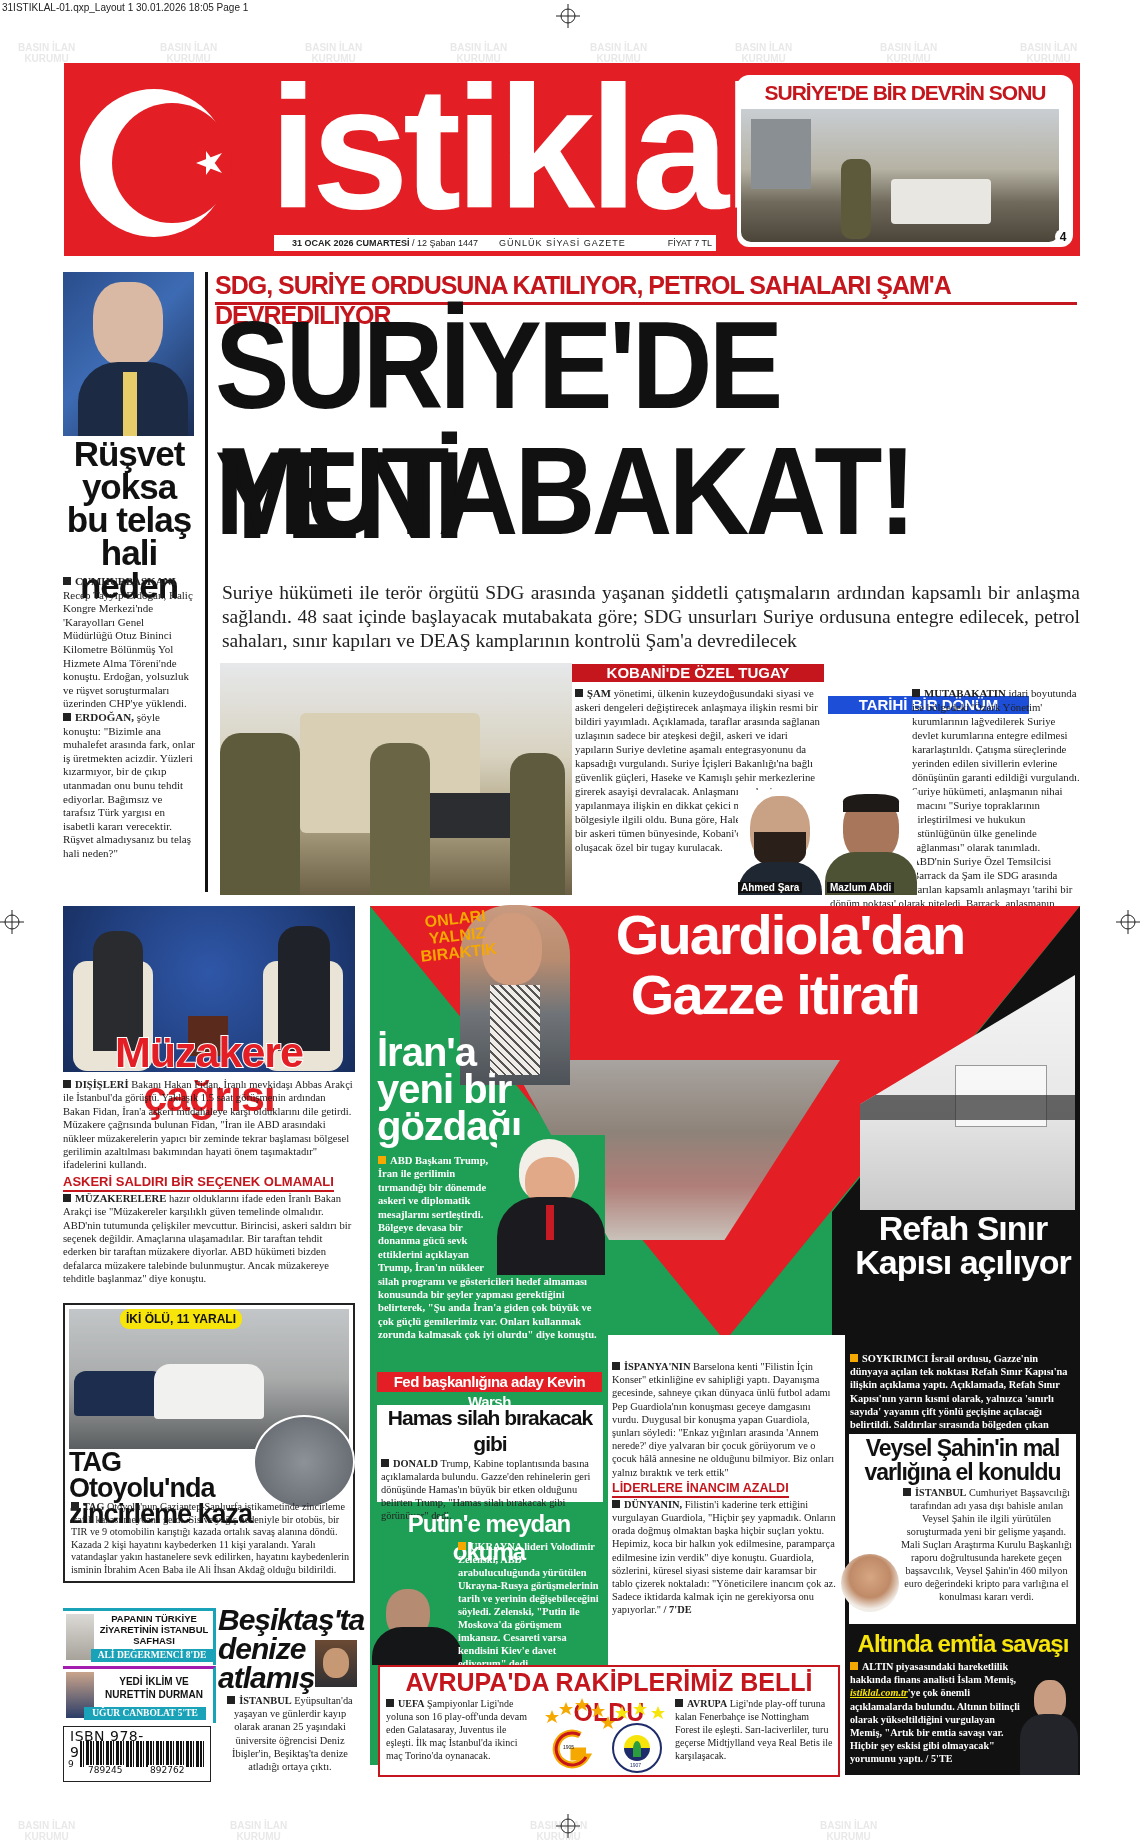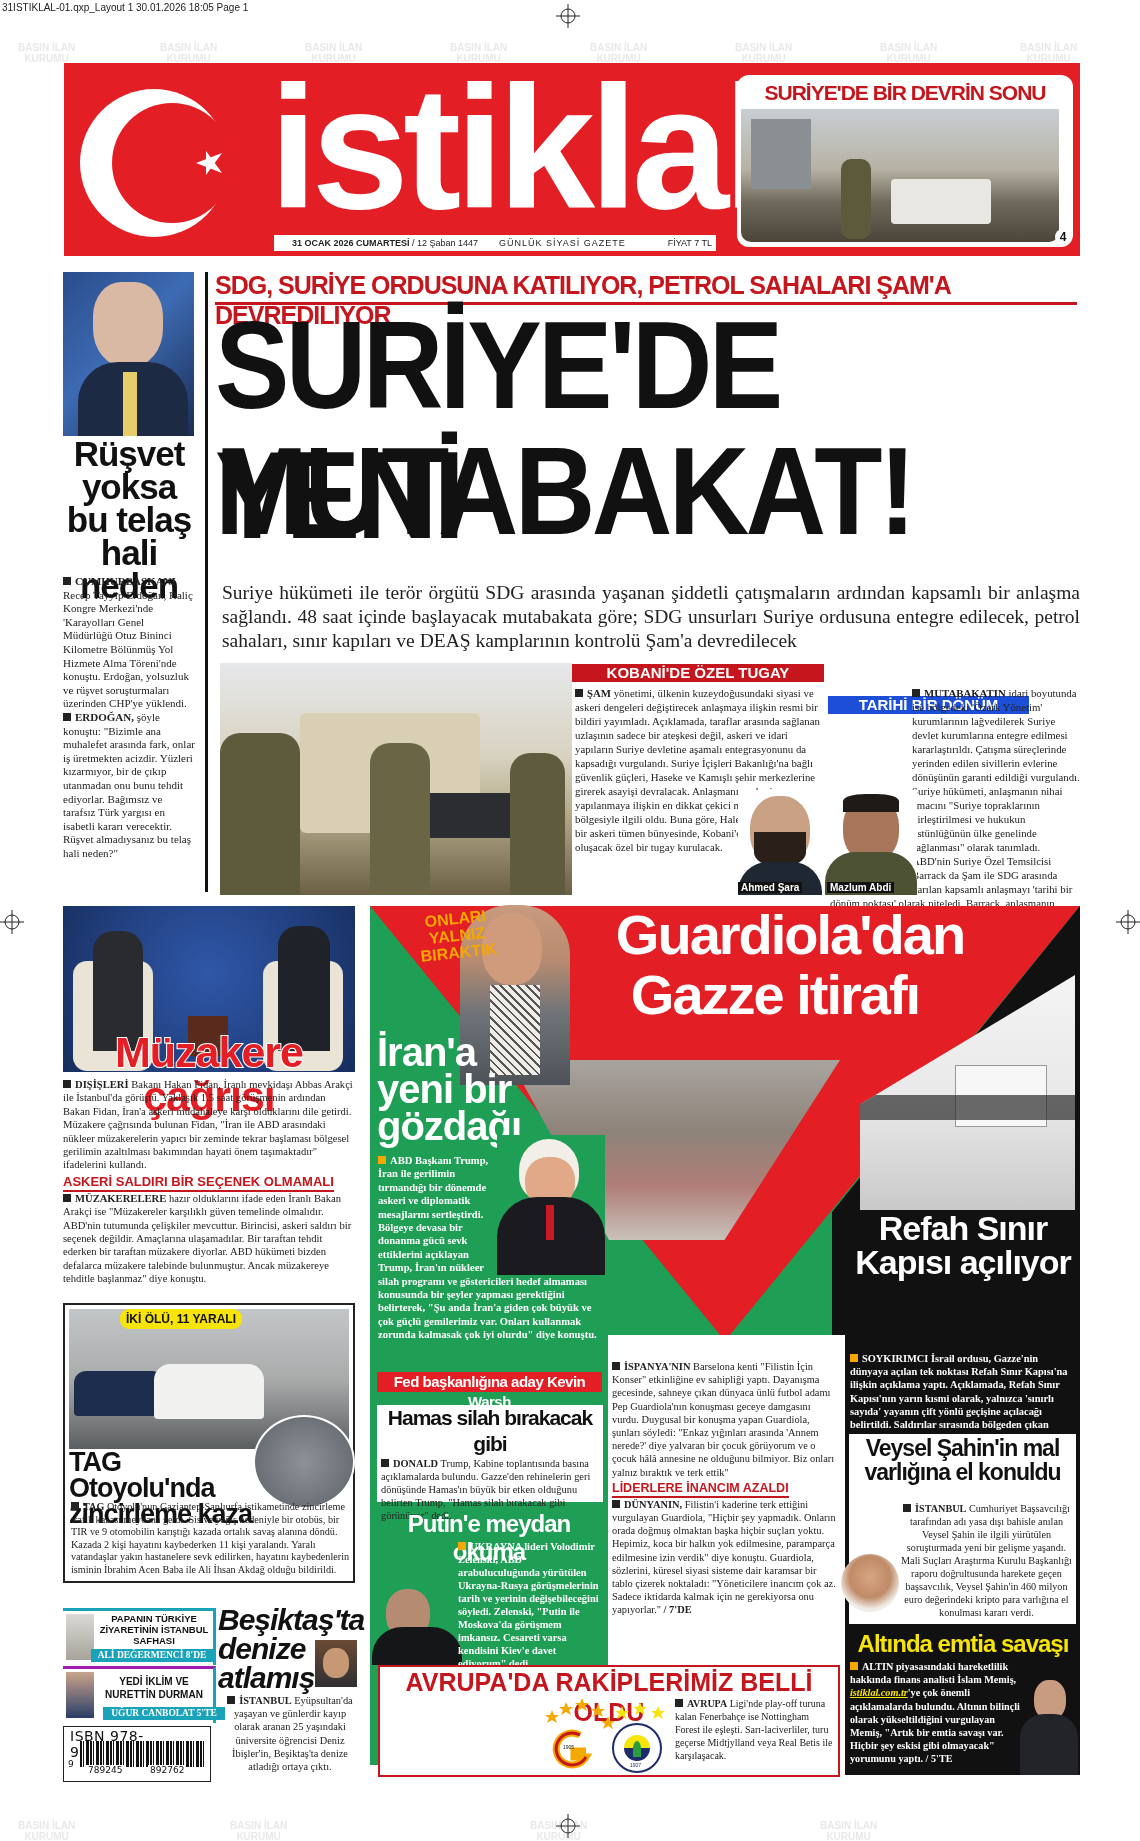--- a/index.html
+++ b/index.html
@@ -154,21 +154,21 @@
 </div>
 
 <div class="abs" style="left:63px;top:1608px;width:150px;height:54px;border-top:3px solid #1aa3b8;border-right:3px solid #1aa3b8;">
   <div class="abs" style="left:3px;top:3px;width:28px;height:46px;background:linear-gradient(180deg,#dcdad6,#a7a39b);"></div>
   <div class="abs cond" style="left:34px;top:2px;width:114px;text-align:center;font-size:9.5px;line-height:11px;letter-spacing:0;">PAPANIN TÜRKİYE ZİYARETİNİN İSTANBUL SAFHASI</div>
   <div class="abs cond" style="left:28px;top:38px;width:122px;height:13px;background:#1aa3b8;color:#fff;font-family:'Liberation Serif',serif;font-size:9.5px;line-height:13px;text-align:center;letter-spacing:0;">ALİ DEĞERMENCİ 8'DE</div>
 </div>
 <div class="abs" style="left:63px;top:1666px;width:150px;height:54px;border-top:3px solid #a21caf;border-right:3px solid #1aa3b8;">
   <div class="abs" style="left:3px;top:3px;width:28px;height:46px;background:linear-gradient(180deg,#c9a48b,#2c3d68);"></div>
   <div class="abs cond" style="left:34px;top:6px;width:114px;text-align:center;font-size:10px;line-height:13px;letter-spacing:0;">YEDİ İKLİM VE NURETTİN DURMAN</div>
-  <div class="abs cond" style="left:40px;top:38px;width:122px;height:13px;background:#1aa3b8;color:#fff;font-family:'Liberation Serif',serif;font-size:9.5px;line-height:13px;text-align:center;letter-spacing:0;">UĞUR CANBOLAT 5'TE</div>
+  <div class="abs cond" style="left:21px;top:38px;width:122px;height:13px;background:#1aa3b8;color:#fff;font-family:'Liberation Serif',serif;font-size:9.5px;line-height:13px;text-align:center;letter-spacing:0;">UĞUR CANBOLAT 5'TE</div>
 </div>
 
 <div class="abs" style="left:63px;top:1726px;width:146px;height:54px;border:1px solid #222;background:#fff;">
   <div class="abs" style="left:6px;top:1px;font-family:'DejaVu Sans',sans-serif;font-size:14px;letter-spacing:0.5px;">ISBN 978-924589276-2</div>
   <div class="abs" style="left:4px;top:32px;font-family:'DejaVu Sans',sans-serif;font-size:9px;">9</div>
   <div class="abs" style="left:16px;top:14px;width:124px;height:26px;background:repeating-linear-gradient(90deg,#111 0 2px,#fff 2px 3px,#111 3px 4px,#fff 4px 6px,#111 6px 9px,#fff 9px 10px);"></div>
   <div class="abs" style="left:22px;top:38px;background:#fff;font-family:'DejaVu Sans',sans-serif;font-size:9px;padding:0 2px;">789245</div>
   <div class="abs" style="left:84px;top:38px;background:#fff;font-family:'DejaVu Sans',sans-serif;font-size:9px;padding:0 2px;">892762</div>
 </div>
 
@@ -242,37 +242,40 @@
 </div>
 
 <div class="abs cond" style="left:848px;top:1211px;width:230px;text-align:center;font-size:34px;line-height:34px;color:#fff;">Refah Sınır Kapısı açılıyor</div>
 <div class="abs body-txt" style="left:850px;top:1352px;width:228px;font-size:10.4px;line-height:13.2px;color:#fff;font-weight:bold;">
   <span class="bullet y"></span><span>SOYKIRIMCI</span><span> İsrail ordusu, Gazze'nin dünyaya açılan tek noktası Refah Sınır Kapısı'na ilişkin açıklama yaptı. Açıklamada, Refah Sınır Kapısı'nın yarın kısmi olarak, yalnızca 'sınırlı sayıda' yayanın çift yönlü geçişine açılacağı belirtildi. Saldırılar sırasında bölgeden çıkan Filistinlilerin 'güvenlik kontrolünden' sonra İsrail'in izin vermesi halinde sınır kapısından Gazze'ye girebilecekleri aktarıldı.</span>
 </div>
 
 <div class="abs" style="left:849px;top:1434px;width:227px;height:190px;background:#fff;">
   <div class="cond" style="text-align:center;font-size:23px;line-height:24px;color:#111;padding-top:2px;">Veysel Şahin'in mal varlığına el konuldu</div>
   <div class="abs photo" style="left:-8px;top:120px;width:58px;height:58px;border-radius:50%;background:radial-gradient(circle at 50% 40%,#d7a682 0%,#bf8a67 45%,#f1ece6 70%);"></div>
-  <div class="body-txt" style="padding:2px 4px 0 4px;font-size:10.2px;line-height:13px;text-align:center;margin-top:16px;">
+  <div class="body-txt" style="padding:2px 4px 0 4px;font-size:10.2px;line-height:13px;text-align:center;">
     <div style="float:left;width:48px;height:80px;margin-top:50px;"></div>
     <span class="bullet"></span><span class="lead">İSTANBUL</span><span> Cumhuriyet Başsavcılığı tarafından adı yasa dışı bahisle anılan Veysel Şahin ile ilgili yürütülen soruşturmada yeni bir gelişme yaşandı. Mali Suçları Araştırma Kurulu Başkanlığı raporu doğrultusunda harekete geçen başsavcılık, Veysel Şahin'in 460 milyon euro değerindeki kripto para varlığına el konulması kararı verdi.</span>
   </div>
 </div>
 
 <div class="abs cond" style="left:848px;top:1630px;width:230px;text-align:center;font-size:24px;line-height:28px;color:#f7e40a;">Altında emtia savaşı</div>
 <div class="abs photo" style="left:1020px;top:1680px;width:58px;height:95px;background:#111;">
   <div class="abs" style="left:14px;top:0;width:32px;height:40px;background:#c89c80;border-radius:45%;"></div>
   <div class="abs" style="left:0;top:34px;width:58px;height:62px;background:#22242a;border-radius:24px 24px 0 0;"></div>
 </div>
 <div class="abs body-txt" style="left:850px;top:1660px;width:172px;font-size:10.2px;line-height:13.2px;color:#fff;font-weight:bold;">
   <span class="bullet y"></span><span>ALTIN</span><span> piyasasındaki hareketlilik hakkında finans analisti İslam Memiş, </span><span style="color:#f7e40a;font-style:italic;text-decoration:underline;">istiklal.com.tr</span><span>'ye çok önemli açıklamalarda bulundu. Altının bilinçli olarak yükseltildiğini vurgulayan Memiş, "Artık bir emtia savaşı var. Hiçbir şey eskisi gibi olmayacak" yorumunu yaptı. / 5'TE</span>
 </div>
 
 <div class="abs" style="left:378px;top:1665px;width:462px;height:112px;background:#fff;border:2px solid #c4161c;box-sizing:border-box;">
   <div class="cond" style="text-align:center;font-size:25px;line-height:30px;color:#c4161c;letter-spacing:0;">AVRUPA'DA RAKİPLERİMİZ BELLİ OLDU</div>
+  <div class="abs body-txt" style="left:6px;top:30px;width:150px;font-size:10px;line-height:13px;">
+    <span class="bullet"></span><span class="lead">UEFA</span><span> Şampiyonlar Ligi'nde yoluna son 16 play-off'unda devam eden Galatasaray, Juventus ile eşleşti. İlk maç İstanbul'da ikinci maç Torino'da oynanacak.</span>
+  </div>
   <div class="abs" style="left:160px;top:30px;width:130px;height:78px;">
     <svg width="130" height="78" viewBox="0 0 130 78">
       <g fill="#f5a800">
         <polygon points="10,18 12,13 14,18 19,18 15,21 17,26 12,23 7,26 9,21 5,18"></polygon>
         <polygon points="24,10 26,5 28,10 33,10 29,13 31,18 26,15 21,18 23,13 19,10"></polygon>
         <polygon points="40,6 42,1 44,6 49,6 45,9 47,14 42,11 37,14 39,9 35,6"></polygon>
         <polygon points="56,12 58,7 60,12 65,12 61,15 63,20 58,17 53,20 55,15 51,12"></polygon>
         <polygon points="66,24 68,19 70,24 75,24 71,27 73,32 68,29 63,32 65,27 61,24"></polygon>
       </g>
       <g fill="#f7e40a">

